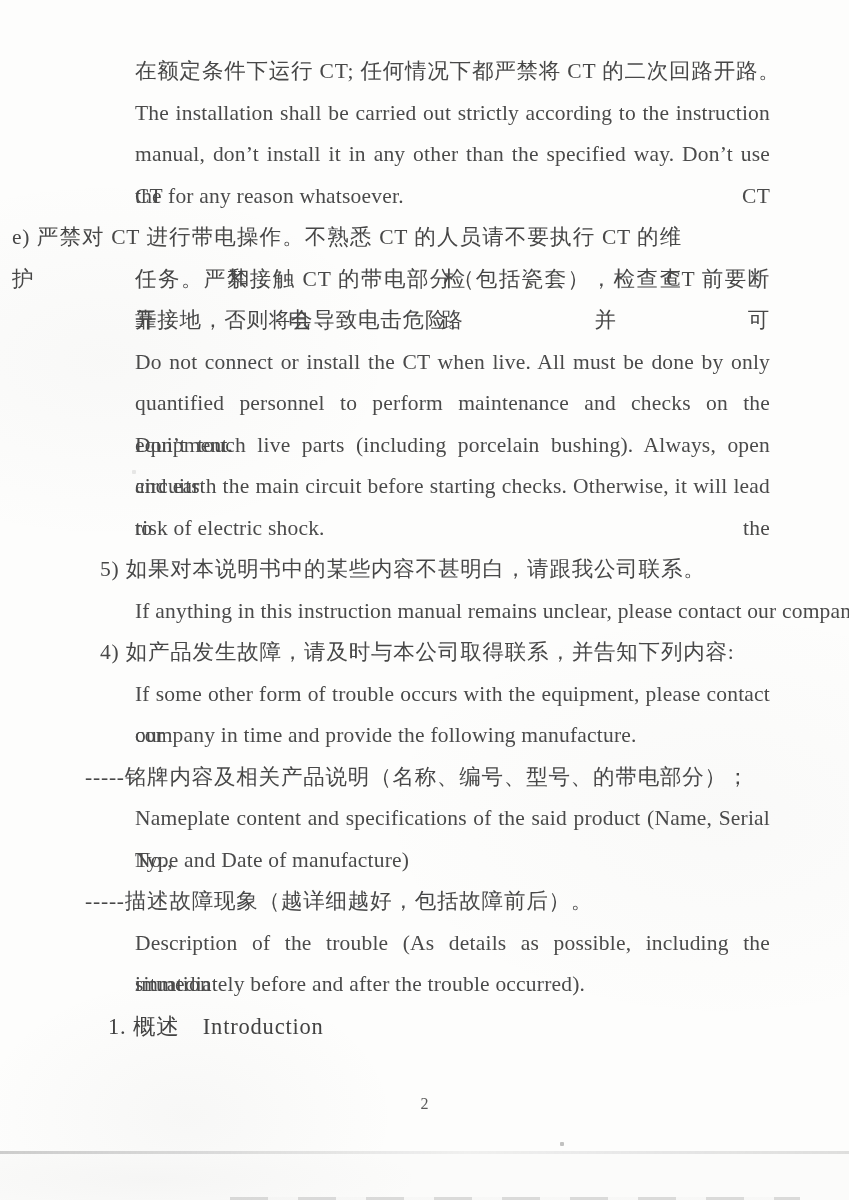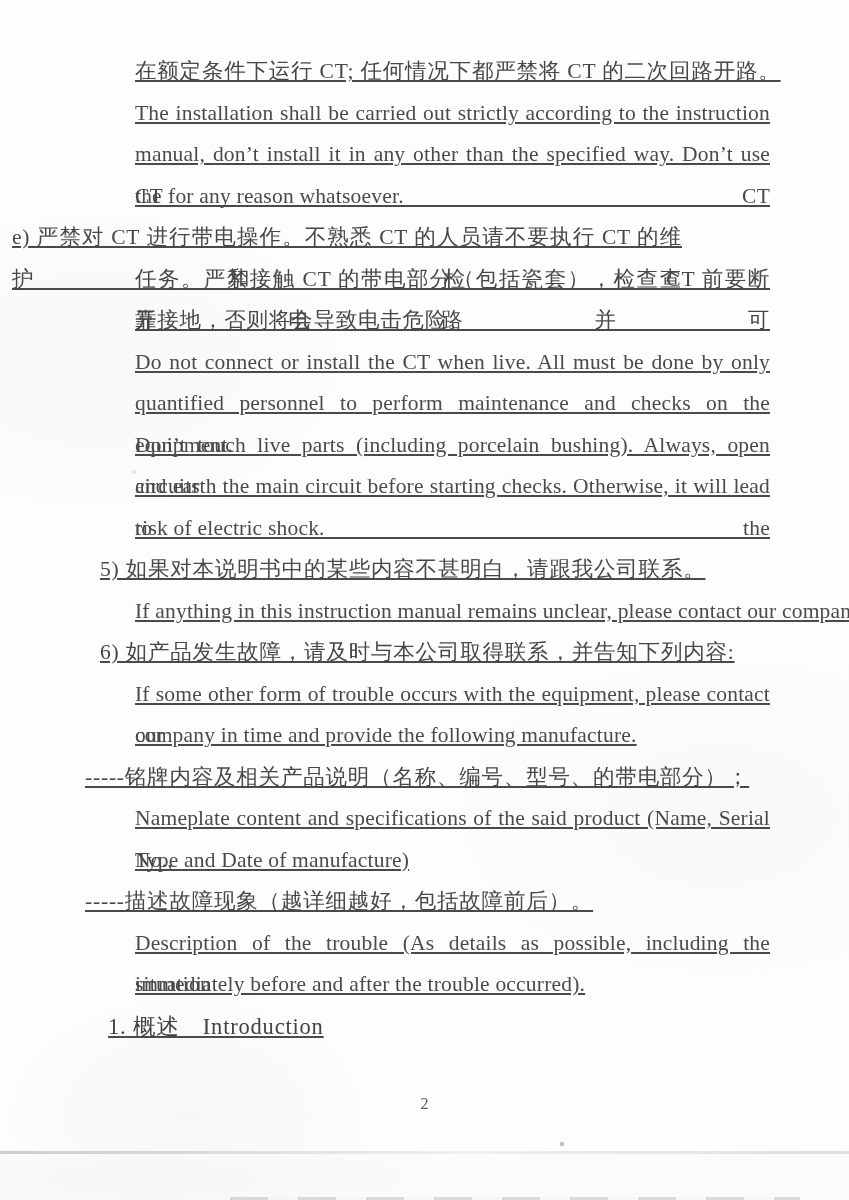--- a/index.html
+++ b/index.html
@@ -10,21 +10,21 @@
     background: #fdfdfc;
     background-image:
       radial-gradient(420px 260px at 12% 30%, rgba(120,120,120,0.035), transparent 70%),
       radial-gradient(500px 300px at 85% 68%, rgba(120,120,120,0.028), transparent 70%),
       radial-gradient(300px 200px at 22% 93%, rgba(120,120,120,0.045), transparent 70%);
     font-family: "Liberation Serif", "DejaVu Serif", serif;
     color: #4a4a4a;
   }
   .textcol {
     position: absolute;
-    top: 51px; left: 0; right: 6px; text-decoration: underline;
+    top: 51px; left: 0; right: 6px;
   }
   .ln {
     height: 41.5px;
     line-height: 41.5px;
     font-size: 21.5px;
     white-space: nowrap;
     letter-spacing: 0.2px;
   }
   .cn { letter-spacing: 0.8px; color: #474747; }
   .indent-body    { margin-left: 135px; }
@@ -94,21 +94,21 @@
   <div class="ln cn indent-marker fill-marker">e) 严禁对 CT 进行带电操作。不熟悉 CT 的人员请不要执行 CT 的维护和检查</div>
   <div class="ln cn indent-body fill">任务。严禁接触 CT 的带电部分（包括瓷套），检查 CT 前要断开电路并可</div>
   <div class="ln cn indent-body">靠接地，否则将会导致电击危险。</div>
   <div class="ln indent-body fill">Do not connect or install the CT when live. All must be done by only</div>
   <div class="ln indent-body fill">quantified personnel to perform maintenance and checks on the equipment.</div>
   <div class="ln indent-body fill">Don’t touch live parts (including porcelain bushing). Always, open circuits</div>
   <div class="ln indent-body fill">and earth the main circuit before starting checks. Otherwise, it will lead to the</div>
   <div class="ln indent-body">risk of electric shock.</div>
   <div class="ln cn indent-marker">5) 如果对本说明书中的某些内容不甚明白，请跟我公司联系。</div>
   <div class="ln indent-body">If anything in this instruction manual remains unclear, please contact our company.</div>
-  <div class="ln cn indent-marker">6) 如产品发生故障，请及时与本公司取得联系，并告知下列内容:</div>
+  <div class="ln cn indent-marker">4) 如产品发生故障，请及时与本公司取得联系，并告知下列内容:</div>
   <div class="ln indent-body fill">If some other form of trouble occurs with the equipment, please contact our</div>
   <div class="ln indent-body">company in time and provide the following manufacture.</div>
   <div class="ln cn indent-dash">-----铭牌内容及相关产品说明（名称、编号、型号、的带电部分）；</div>
   <div class="ln indent-body fill">Nameplate content and specifications of the said product (Name, Serial No.,</div>
   <div class="ln indent-body">Type and Date of manufacture)</div>
   <div class="ln cn indent-dash">-----描述故障现象（越详细越好，包括故障前后）。</div>
   <div class="ln indent-body fill">Description of the trouble (As details as possible, including the situation</div>
   <div class="ln indent-body">immediately before and after the trouble occurred).</div>
   <div class="ln cn indent-heading heading">1. 概述　Introduction</div>
 </div>

